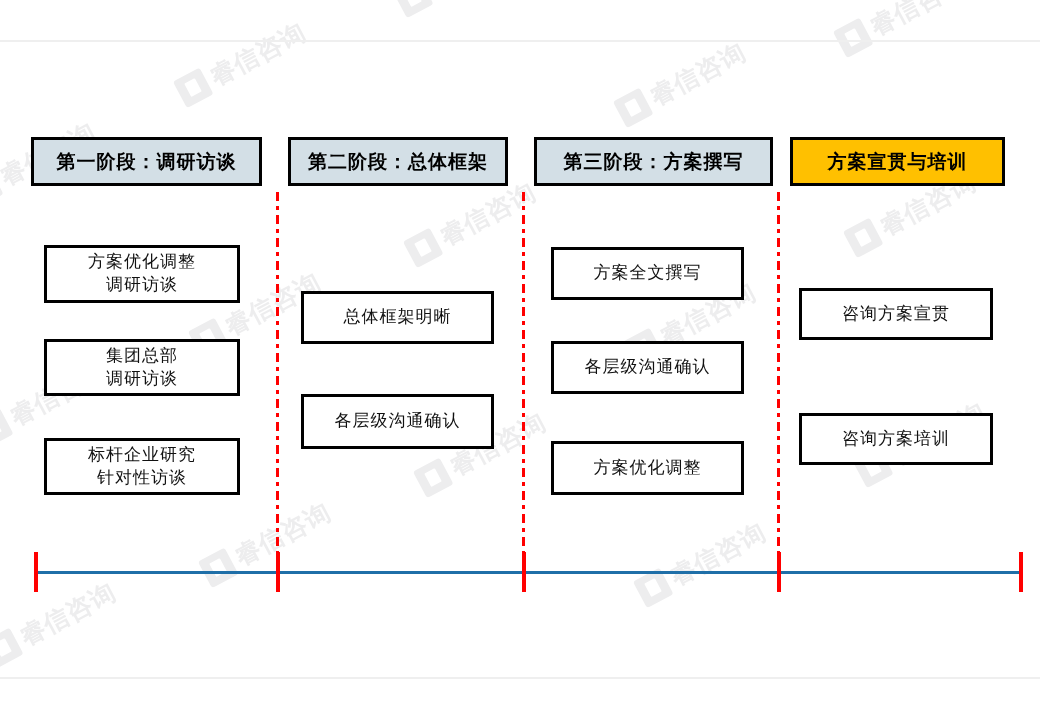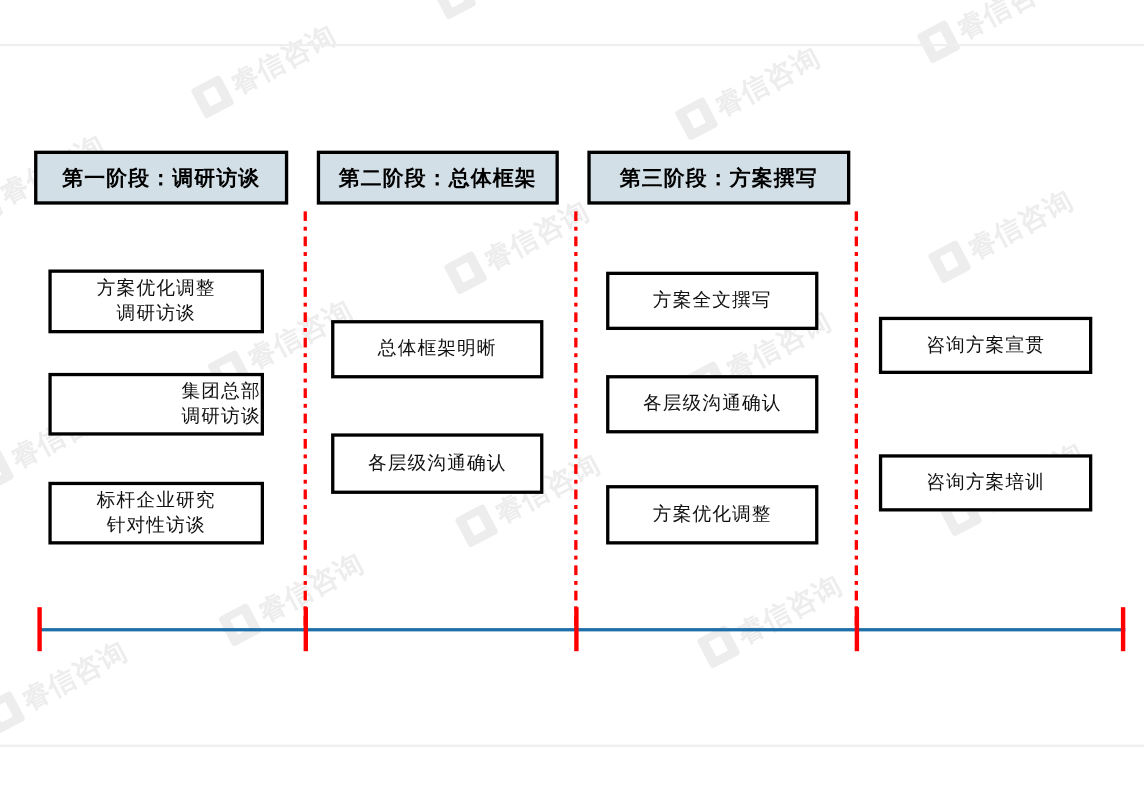--- a/index.html
+++ b/index.html
@@ -224,30 +224,31 @@
   </div>
 
   <div class="rule top"></div>
   <div class="rule bottom"></div>
 
   <div class="content">
 
     <div class="phase-header" style="left:31px; width:231px;">第一阶段：调研访谈</div>
     <div class="phase-header" style="left:288px; width:220px;">第二阶段：总体框架</div>
     <div class="phase-header" style="left:534px; width:239px;">第三阶段：方案撰写</div>
+    <div class="phase-header accent" style="left:790px; width:215px;">方案宣贯与培训</div>
 
     <div class="divider" style="left:276px;"></div>
     <div class="divider" style="left:522px;"></div>
     <div class="divider" style="left:777px;"></div>
 
     <div class="item-box" style="left:44px; top:245px; width:196px; height:58px;">
       <span class="ln">方案优化调整</span>
       <span class="ln">调研访谈</span>
     </div>
-    <div class="item-box" style="left:44px; top:339px; width:196px; height:57px;align-items:flex-end;">
+    <div class="item-box" style="left:44px; top:339px; width:196px; height:57px;">
       <span class="ln">集团总部</span>
       <span class="ln">调研访谈</span>
     </div>
     <div class="item-box" style="left:44px; top:438px; width:196px; height:57px;text-align:center;">
       <span class="ln">标杆企业研究</span>
       <span class="ln">针对性访谈</span>
     </div>
 
     <div class="item-box" style="left:301px; top:291px; width:193px; height:53px;">
       <span class="ln">总体框架明晰</span>

